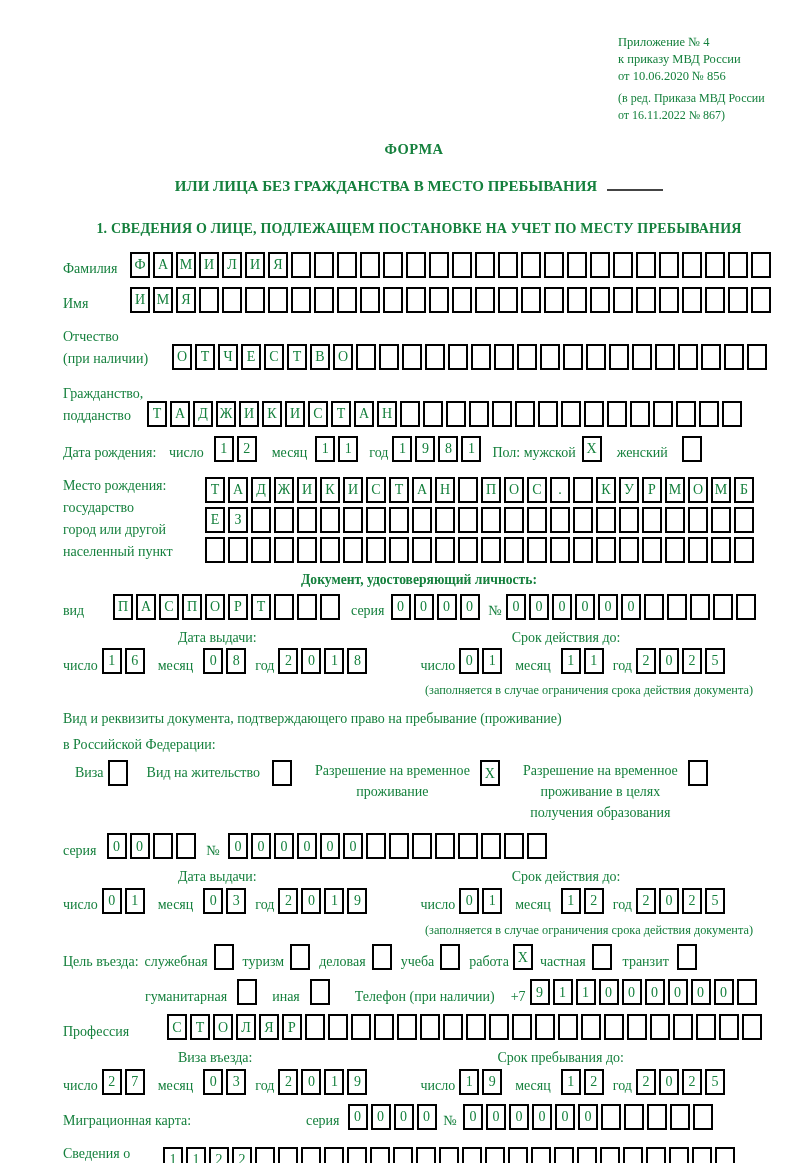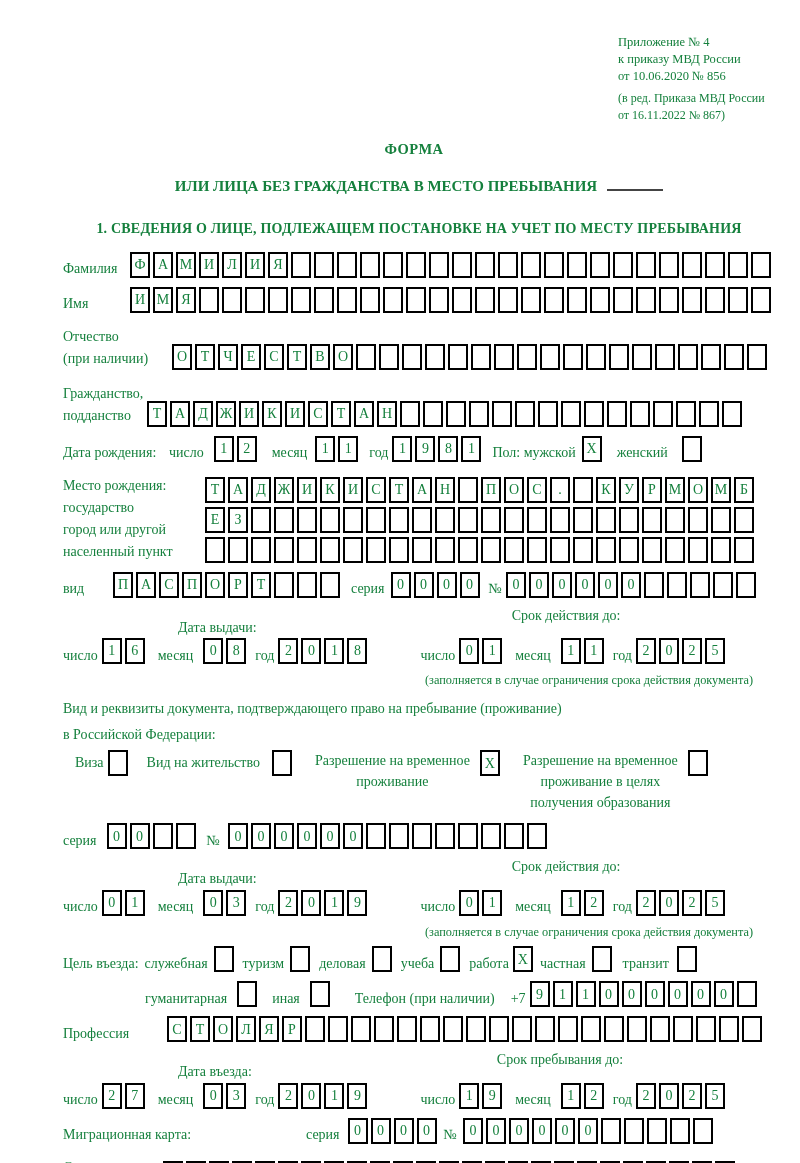--- a/index.html
+++ b/index.html
@@ -22,21 +22,21 @@
   .row{display:flex;align-items:flex-end;margin-bottom:9px;}
   .lab{flex:0 0 auto;padding-top:4px;}
   .lab2 div,.lab4 div,.lab6 div{line-height:22px;}
   .w67{width:67px}.w109{width:109px}.w84{width:84px}.w142{width:142px}.w50{width:50px}.w104{width:104px}.w100{width:100px}
   .ml4{margin-left:4px}.ml6{margin-left:6px}.ml8{margin-left:8px}.ml10{margin-left:10px}
   .ml12{margin-left:12px}.ml14{margin-left:14px}.ml16{margin-left:16px}.ml20{margin-left:20px}
   .ml22{margin-left:22px}.ml50{margin-left:50px}.ml88{margin-left:88px}
   .inl{padding-top:4px;flex:0 0 auto;white-space:nowrap;}
   .centerb{text-align:center;font-weight:bold;font-size:13.6px;margin:8px 0 5px;}
   .dhead{display:flex;margin:6px 0 2px;}
-  .dhead .a{margin-left:115px;margin-top:12px;}
+  .dhead .a{margin-left:115px;}
   .dhead .b{margin-left:255px;}
   .dhead .b2{margin-left:245px;}
   .note-r{text-align:right;padding-right:22px;font-size:12.3px;margin:0 0 6px;}
   .intro{margin:8px 0 2px;line-height:26px;}
   .opts{display:flex;align-items:flex-start;margin:2px 12px 10px;}
   .pair{display:flex;align-items:flex-start;}
   .stack{display:block;text-align:center;line-height:21px;}
   .mt6{margin-top:6px;}
 </style>
 </head>
@@ -309,20 +309,21 @@
           <span class="cb"></span>
           <span class="cb"></span>
           <span class="cb"></span>
           <span class="cb"></span>
           <span class="cb"></span>
           <span class="cb"></span>
         </div>
     </span>
   </div>
 
+  <div class="centerb">Документ, удостоверяющий личность:</div>
 
   <div class="row">
     <span class="lab w50">вид</span>
     <span class="boxes">
         <span class="cb">П</span>
         <span class="cb">А</span>
         <span class="cb">С</span>
         <span class="cb">П</span>
         <span class="cb">О</span>
         <span class="cb">Р</span>
@@ -587,21 +588,21 @@
         <span class="cb"></span>
         <span class="cb"></span>
         <span class="cb"></span>
         <span class="cb"></span>
         <span class="cb"></span>
         <span class="cb"></span>
       </span>
   </div>
 
   <div class="dhead">
-    <span class="a">Дата въезда:</span>
+    <span class="a">Виза въезда:</span>
     <span class="b2">Срок пребывания до:</span>
   </div>
   <div class="row">
     <span class="inl">число</span>
     <span class="boxes ml4">
         <span class="cb">2</span>
         <span class="cb">7</span>
       </span>
     <span class="inl ml10">месяц</span>
     <span class="boxes ml10">

